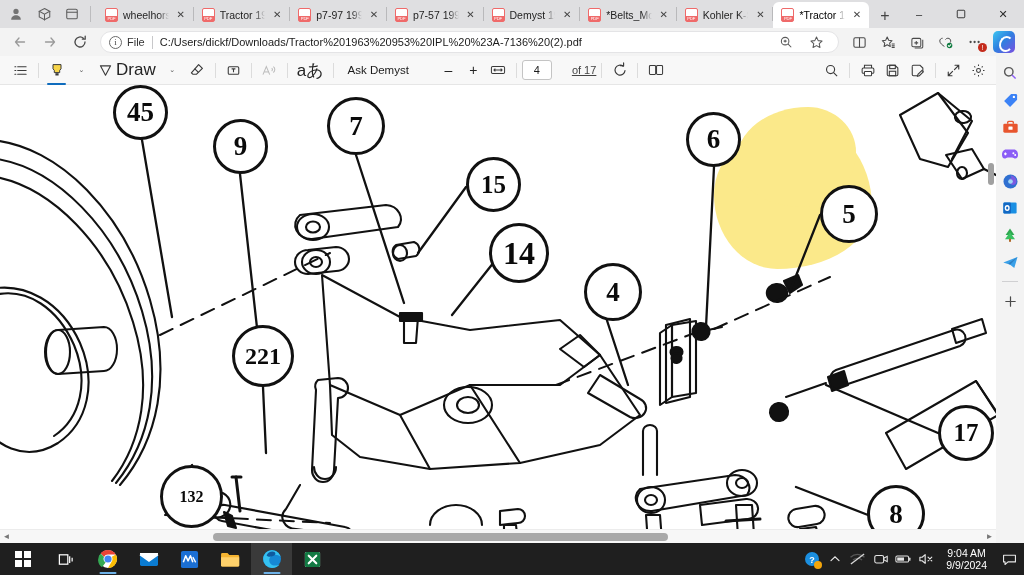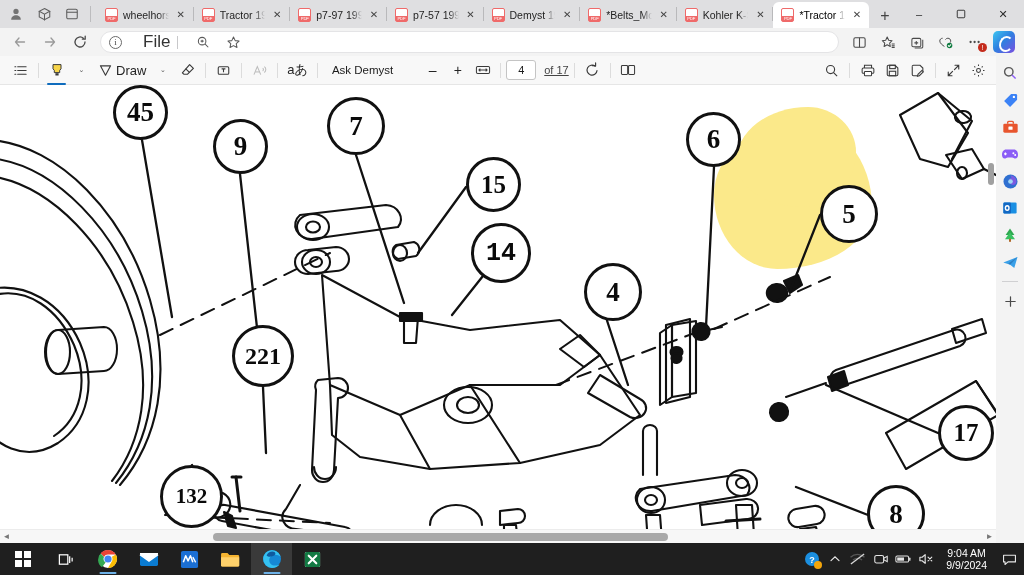--- a/index.html
+++ b/index.html
@@ -76,21 +76,21 @@
   .omnibox {
     flex: 1; height: 22px; background: #ffffff; border-radius: 11px;
     display: flex; align-items: center; padding: 0 8px; margin: 0 4px;
     min-width: 0; border: 1px solid #e4e4e6;
   }
   .omni-info {
     width: 13px; height: 13px; border: 1.2px solid #6a6a6a; border-radius: 50%;
     font-size: 9px; color: #4a4a4a; display: flex; align-items: center;
     justify-content: center; flex: none; font-family: "Liberation Serif", serif;
   }
-  .omni-file { font-size: 17px; color: #333; margin-left: 21px; flex: none; }
+  .omni-file { font-size: 11px; color: #333; margin-left: 5px; flex: none; }
   .omni-div { width: 1px; height: 13px; background: #c8c8ca; margin: 0 7px; flex: none; }
   .omni-url {
     font-size: 11px; color: #1b1b1b; white-space: nowrap; overflow: hidden;
     text-overflow: ellipsis; flex: 1; min-width: 0;
   }
   .omni-right { display: flex; align-items: center; gap: 2px; flex: none; margin-left: 4px; }
   .nav-right { display: flex; align-items: center; gap: 1px; flex: none; }
   .copilot-btn {
     width: 22px; height: 22px; border-radius: 5px; flex: none;
     background: linear-gradient(135deg, #3ec6f0 0%, #2f7fe0 48%, #7a4fe0 100%);
@@ -113,29 +113,29 @@
     background: #f8f8f8; border-bottom: 1px solid #e6e6e6;
     display: flex; align-items: center; padding: 0 8px;
   }
   .pb { height: 23px; min-width: 25px; padding: 0 4px; border-radius: 4px; color: #3a3a3a;
         display: flex; align-items: center; justify-content: center; gap: 3px; flex: none; }
   .pb.sel { position: relative; }
   .pb.sel::after {
     content: ""; position: absolute; left: 3px; right: 3px; bottom: -3px;
     height: 2px; background: #0f6cbd; border-radius: 1px;
   }
-  .pb .lab { font-size: 13px; color: #242424; }
+  .pb .lab { font-size: 17px; color: #242424; }
   .pb .caret { font-size: 7px; color: #555; }
   .pbsep { width: 1px; height: 15px; background: #dcdcdc; margin: 0 5px; flex: none; }
   .pageinput {
     width: 30px; height: 20px; border: 1px solid #c4c4c4; border-radius: 3px;
     background: #fff; font-size: 11px; color: #1b1b1b; text-align: center;
     line-height: 18px; flex: none;
   }
-  .ofpages { font-size: 11px; color: #444; margin-left: 8px; flex: none; text-decoration: underline; }
+  .ofpages { font-size: 11px; color: #444; margin-left: 20px; flex: none; text-decoration: underline; }
   .spacer { flex: 1; }
   .copilot-lab { font-size: 11.5px; color: #1b1b1b; padding: 0 5px; }
 
   
   .viewer {
     position: absolute; top: 85px; left: 0; width: 996px; height: 458px;
     background: #ffffff; overflow: hidden;
   }
   .page { position: absolute; inset: 0; background: #fff; padding-left: 36px; }
   .page svg { position: absolute; top: 0; left: 0; }
@@ -325,20 +325,21 @@
       <svg width="16" height="16" viewBox="0 0 16 16" fill="none" stroke="#4a4a4a" stroke-width="1.3" stroke-linecap="round">
           <path d="M13 8a5 5 0 1 1-1.6-3.7"></path>
           <path d="M13.2 2.2v2.9h-2.9"></path>
         </svg>
     </div>
 
     <div class="omnibox">
       <span class="omni-info">i</span>
       <span class="omni-file">File</span>
       <span class="omni-div"></span>
+      <span class="omni-url">C:/Users/dickf/Downloads/Tractor%201963%20953%20IPL%20%23A-7136%20(2).pdf</span>
       <span class="omni-right">
         <span class="navbtn">
           <svg width="14" height="14" viewBox="0 0 16 16" fill="none" stroke="#5a5a5a" stroke-width="1.2">
               <circle cx="7" cy="7" r="4.3"></circle>
               <path d="M10.2 10.2 14 14M5.3 7h3.4M7 5.3v3.4"></path>
             </svg>
         </span>
         <span class="navbtn">
           <svg width="15" height="15" viewBox="0 0 16 16" fill="none" stroke="#5a5a5a" stroke-width="1.1" stroke-linejoin="round">
               <path d="M8 2.2 9.8 6l4.1.5-3 2.8.8 4-3.7-2-3.7 2 .8-4-3-2.8L6.2 6z"></path>
@@ -649,25 +650,25 @@
         </g>
       </svg>
 
       <div id="callouts">
           <div class="callout" style="left: 113px; top: 0px; width: 55px; height: 55px; font-size: 27px;">45</div>
           <div class="callout" style="left: 213px; top: 34px; width: 55px; height: 55px; font-size: 27px;">9</div>
           <div class="callout" style="left: 327px; top: 12px; width: 58px; height: 58px; font-size: 27px;">7</div>
           <div class="callout" style="left: 466px; top: 72px; width: 55px; height: 55px; font-size: 25px;">15</div>
           <div class="callout" style="left: 686px; top: 27px; width: 55px; height: 55px; font-size: 27px;">6</div>
           <div class="callout" style="left: 820px; top: 100px; width: 58px; height: 58px; font-size: 27px;">5</div>
-          <div class="callout" style="left: 471px; top: 138px; width: 60px; height: 60px; font-size: 25px; font-family: Liberation Mono, monospace;">14</div>
+          <div class="callout" style="left: 489px; top: 138px; width: 60px; height: 60px; font-size: 32px;">14</div>
           <div class="callout" style="left: 584px; top: 178px; width: 58px; height: 58px; font-size: 27px;">4</div>
           <div class="callout" style="left: 232px; top: 240px; width: 62px; height: 62px; font-size: 24px;">221</div>
           <div class="callout" style="left: 938px; top: 320px; width: 56px; height: 56px; font-size: 25px;">17</div>
-          <div class="callout" style="left: 160px; top: 380px; width: 63px; height: 63px; font-size: 21px;">132</div>
+          <div class="callout" style="left: 160px; top: 380px; width: 63px; height: 63px; font-size: 16px;">132</div>
           <div class="callout" style="left: 867px; top: 400px; width: 58px; height: 58px; font-size: 27px;">8</div>
         </div>
     </div>
   </div>
 
   <div class="vscroll">
     <div class="vthumb"></div>
   </div>
 
   <div class="hscroll">

